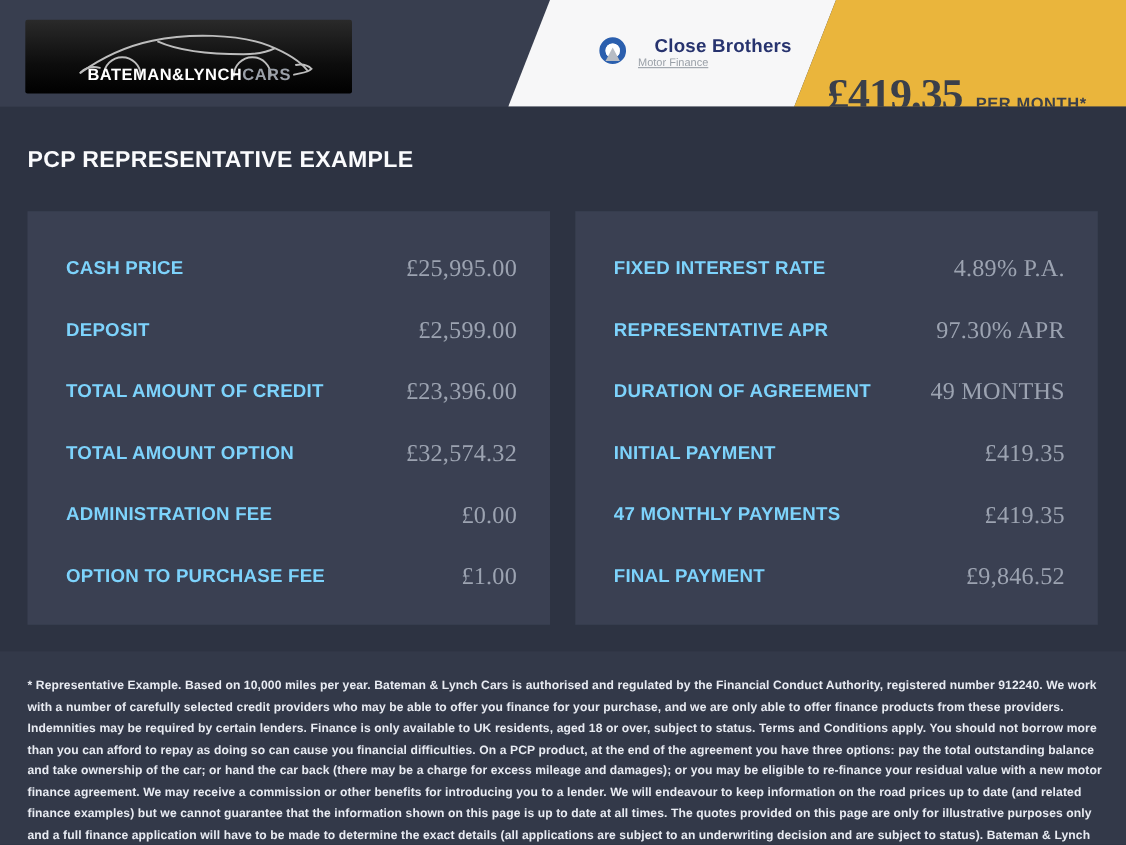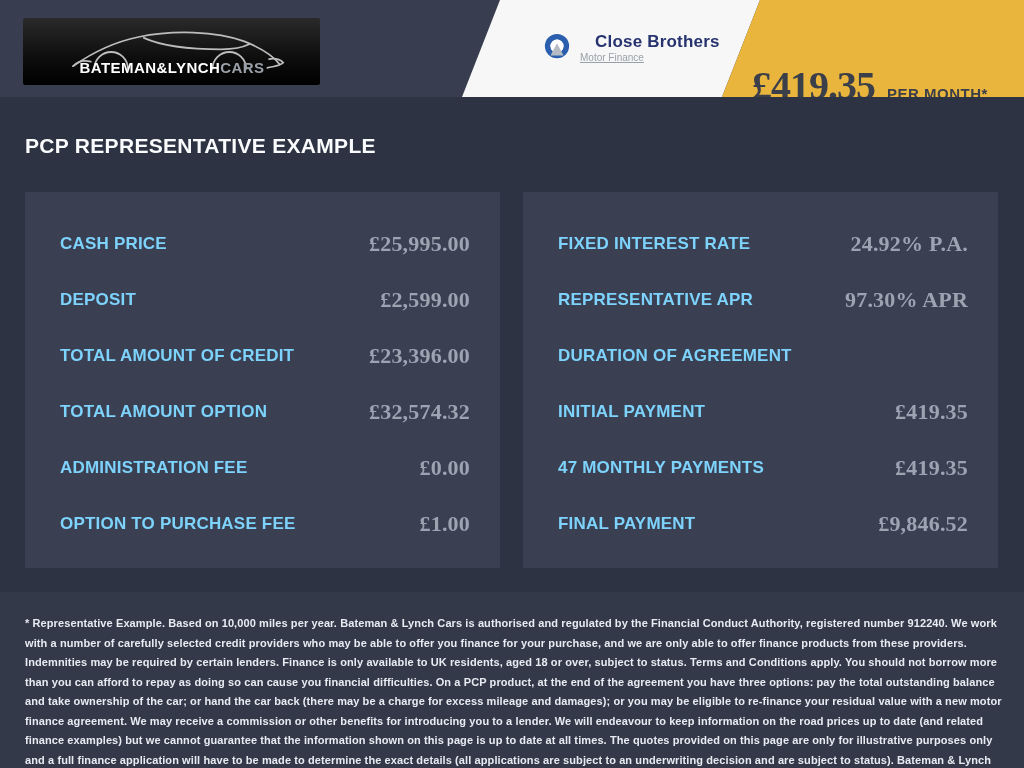--- a/index.html
+++ b/index.html
@@ -34,21 +34,21 @@
   
   .main { width:1024px; height:495px; background:#2D3342; padding-top:38px; }
   .page-title { margin-left:25px; font-size:21px; line-height:22px; font-weight:bold;
                 color:#FAFBFD; letter-spacing:0.3px; }
 
   .panels { display:flex; gap:23px; margin:35px 25px 0 25px; }
   .panel { width:475px; height:376px; background:#3A4052; padding:24px 0 16px 0; }
   .row { height:56px; display:flex; align-items:center; justify-content:space-between;
          padding:0 30px 0 35px; }
   .row-label { font-size:17px; font-weight:bold; color:#7dd3fc; letter-spacing:0.2px; }
-  .row-value { font-family:"Liberation Serif", serif; font-size:22px; font-weight:bold;
+  .row-value { font-family:"Liberation Serif", serif; font-size:22px; font-weight:normal;
                color:#9CA3B1; letter-spacing:0.2px; }
 
   
   .footer { width:1024px; height:176px; background:#333949; padding:22px 22px 0 25px; }
   .disclaimer { font-size:11px; font-weight:bold; line-height:19.5px; color:#E8EBF2;
                 letter-spacing:0.1px; }
 </style>
 </head>
 <body>
 
@@ -118,28 +118,29 @@
       </div>
       <div class="row">
         <span class="row-label">OPTION TO PURCHASE FEE</span>
         <span class="row-value">£1.00</span>
       </div>
     </div>
 
     <div class="panel">
       <div class="row">
         <span class="row-label">FIXED INTEREST RATE</span>
-        <span class="row-value">24.92% P.A.</span>
+        <span class="row-value">4.89% P.A.</span>
       </div>
       <div class="row">
         <span class="row-label">REPRESENTATIVE APR</span>
         <span class="row-value">97.30% APR</span>
       </div>
       <div class="row">
         <span class="row-label">DURATION OF AGREEMENT</span>
+        <span class="row-value">49 MONTHS</span>
       </div>
       <div class="row">
         <span class="row-label">INITIAL PAYMENT</span>
         <span class="row-value">£419.35</span>
       </div>
       <div class="row">
         <span class="row-label">47 MONTHLY PAYMENTS</span>
         <span class="row-value">£419.35</span>
       </div>
       <div class="row">

